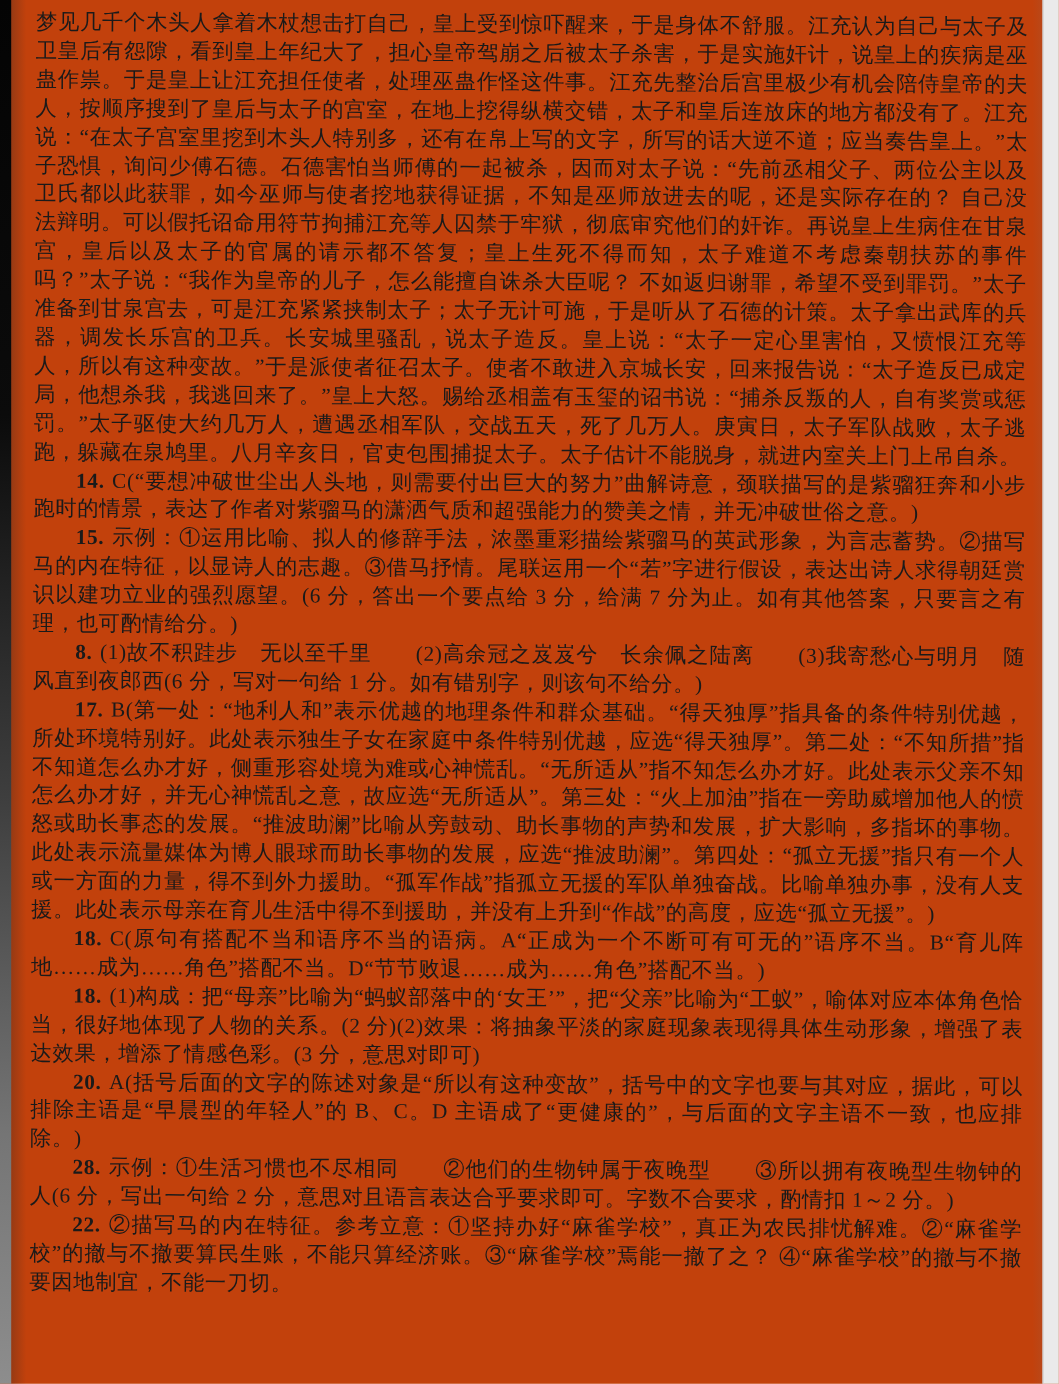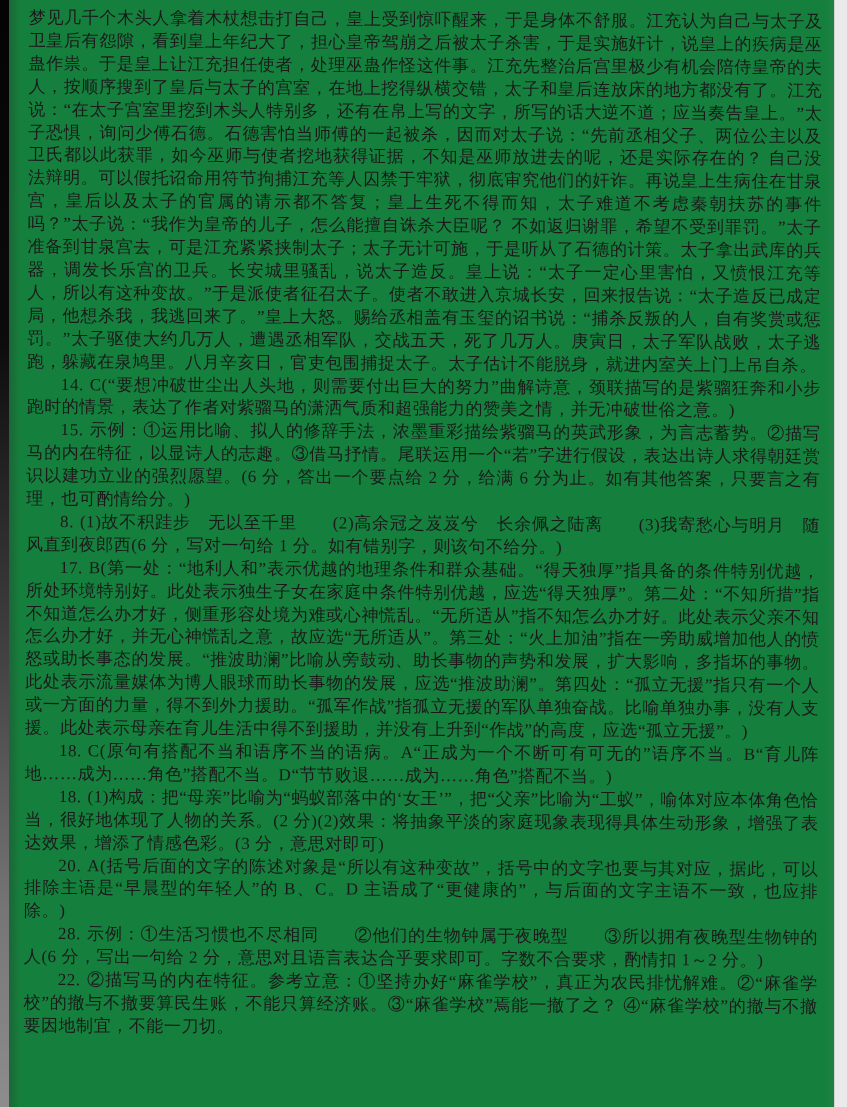--- a/index.html
+++ b/index.html
@@ -10,21 +10,21 @@
   body {
     width: 847px;
     height: 1107px;
     overflow: hidden;
     position: relative;
     font-family: "Liberation Serif", "DejaVu Serif", serif;
   }
   .page {
     position: absolute;
     inset: 0;
-    background: #15803d;
+    background: #c2410c;
   }
   
   .edge-left {
     position: absolute;
     left: 0; top: 0; bottom: 0;
     width: 9px;
     background: linear-gradient(180deg, #040404 0%, #0b0b0b 30%, #3f3f3f 58%, #757575 82%, #8d8d8d 100%);
   }
   .edge-left-fade {
     position: absolute;
@@ -61,40 +61,40 @@
     text-align-last: left;
   }
   .text-block p {
     margin: 0;
     padding: 0;
   }
   p.ans {
     text-indent: 2em;
   }
   .num {
-    font-weight: normal;
+    font-weight: bold;
     margin-right: 0.35em;
   }
 </style>
 </head>
 <body>
 
 <div class="page">
   <div class="edge-right"></div>
   <div class="edge-right-fade"></div>
 
   <div class="text-block">
     <p class="cont">梦见几千个木头人拿着木杖想击打自己，皇上受到惊吓醒来，于是身体不舒服。江充认为自己与太子及卫皇后有怨隙，看到皇上年纪大了，担心皇帝驾崩之后被太子杀害，于是实施奸计，说皇上的疾病是巫蛊作祟。于是皇上让江充担任使者，处理巫蛊作怪这件事。江充先整治后宫里极少有机会陪侍皇帝的夫人，按顺序搜到了皇后与太子的宫室，在地上挖得纵横交错，太子和皇后连放床的地方都没有了。江充说：“在太子宫室里挖到木头人特别多，还有在帛上写的文字，所写的话大逆不道；应当奏告皇上。”太子恐惧，询问少傅石德。石德害怕当师傅的一起被杀，因而对太子说：“先前丞相父子、两位公主以及卫氏都以此获罪，如今巫师与使者挖地获得证据，不知是巫师放进去的呢，还是实际存在的？ 自己没法辩明。可以假托诏命用符节拘捕江充等人囚禁于牢狱，彻底审究他们的奸诈。再说皇上生病住在甘泉宫，皇后以及太子的官属的请示都不答复；皇上生死不得而知，太子难道不考虑秦朝扶苏的事件吗？”太子说：“我作为皇帝的儿子，怎么能擅自诛杀大臣呢？ 不如返归谢罪，希望不受到罪罚。”太子准备到甘泉宫去，可是江充紧紧挟制太子；太子无计可施，于是听从了石德的计策。太子拿出武库的兵器，调发长乐宫的卫兵。长安城里骚乱，说太子造反。皇上说：“太子一定心里害怕，又愤恨江充等人，所以有这种变故。”于是派使者征召太子。使者不敢进入京城长安，回来报告说：“太子造反已成定局，他想杀我，我逃回来了。”皇上大怒。赐给丞相盖有玉玺的诏书说：“捕杀反叛的人，自有奖赏或惩罚。”太子驱使大约几万人，遭遇丞相军队，交战五天，死了几万人。庚寅日，太子军队战败，太子逃跑，躲藏在泉鸠里。八月辛亥日，官吏包围捕捉太子。太子估计不能脱身，就进内室关上门上吊自杀。</p>
     <div id="answers-list">
   <p class="ans">
     <span class="num">14.</span><span class="txt">C(“要想冲破世尘出人头地，则需要付出巨大的努力”曲解诗意，颈联描写的是紫骝狂奔和小步跑时的情景，表达了作者对紫骝马的潇洒气质和超强能力的赞美之情，并无冲破世俗之意。)</span>
   </p>
 
   <p class="ans">
-    <span class="num">15.</span><span class="txt">示例：①运用比喻、拟人的修辞手法，浓墨重彩描绘紫骝马的英武形象，为言志蓄势。②描写马的内在特征，以显诗人的志趣。③借马抒情。尾联运用一个“若”字进行假设，表达出诗人求得朝廷赏识以建功立业的强烈愿望。(6 分，答出一个要点给 2 分，给满 6 分为止。如有其他答案，只要言之有理，也可酌情给分。)</span>
+    <span class="num">15.</span><span class="txt">示例：①运用比喻、拟人的修辞手法，浓墨重彩描绘紫骝马的英武形象，为言志蓄势。②描写马的内在特征，以显诗人的志趣。③借马抒情。尾联运用一个“若”字进行假设，表达出诗人求得朝廷赏识以建功立业的强烈愿望。(6 分，答出一个要点给 3 分，给满 7 分为止。如有其他答案，只要言之有理，也可酌情给分。)</span>
   </p>
 
   <p class="ans">
     <span class="num">8.</span><span class="txt">(1)故不积跬步　无以至千里　　(2)高余冠之岌岌兮　长余佩之陆离　　(3)我寄愁心与明月　随风直到夜郎西(6 分，写对一句给 1 分。如有错别字，则该句不给分。)</span>
   </p>
 
   <p class="ans">
     <span class="num">17.</span><span class="txt">B(第一处：“地利人和”表示优越的地理条件和群众基础。“得天独厚”指具备的条件特别优越，所处环境特别好。此处表示独生子女在家庭中条件特别优越，应选“得天独厚”。第二处：“不知所措”指不知道怎么办才好，侧重形容处境为难或心神慌乱。“无所适从”指不知怎么办才好。此处表示父亲不知怎么办才好，并无心神慌乱之意，故应选“无所适从”。第三处：“火上加油”指在一旁助威增加他人的愤怒或助长事态的发展。“推波助澜”比喻从旁鼓动、助长事物的声势和发展，扩大影响，多指坏的事物。此处表示流量媒体为博人眼球而助长事物的发展，应选“推波助澜”。第四处：“孤立无援”指只有一个人或一方面的力量，得不到外力援助。“孤军作战”指孤立无援的军队单独奋战。比喻单独办事，没有人支援。此处表示母亲在育儿生活中得不到援助，并没有上升到“作战”的高度，应选“孤立无援”。)</span>
   </p>
 

